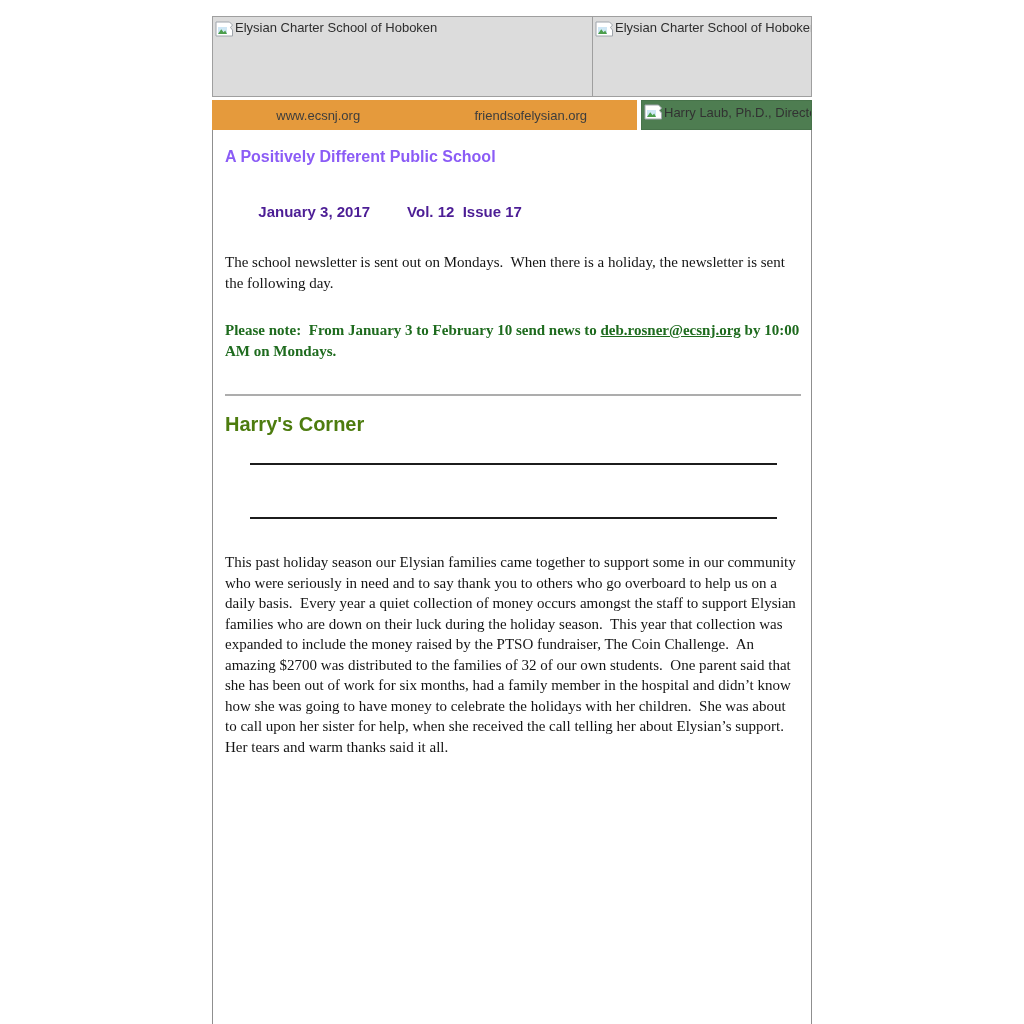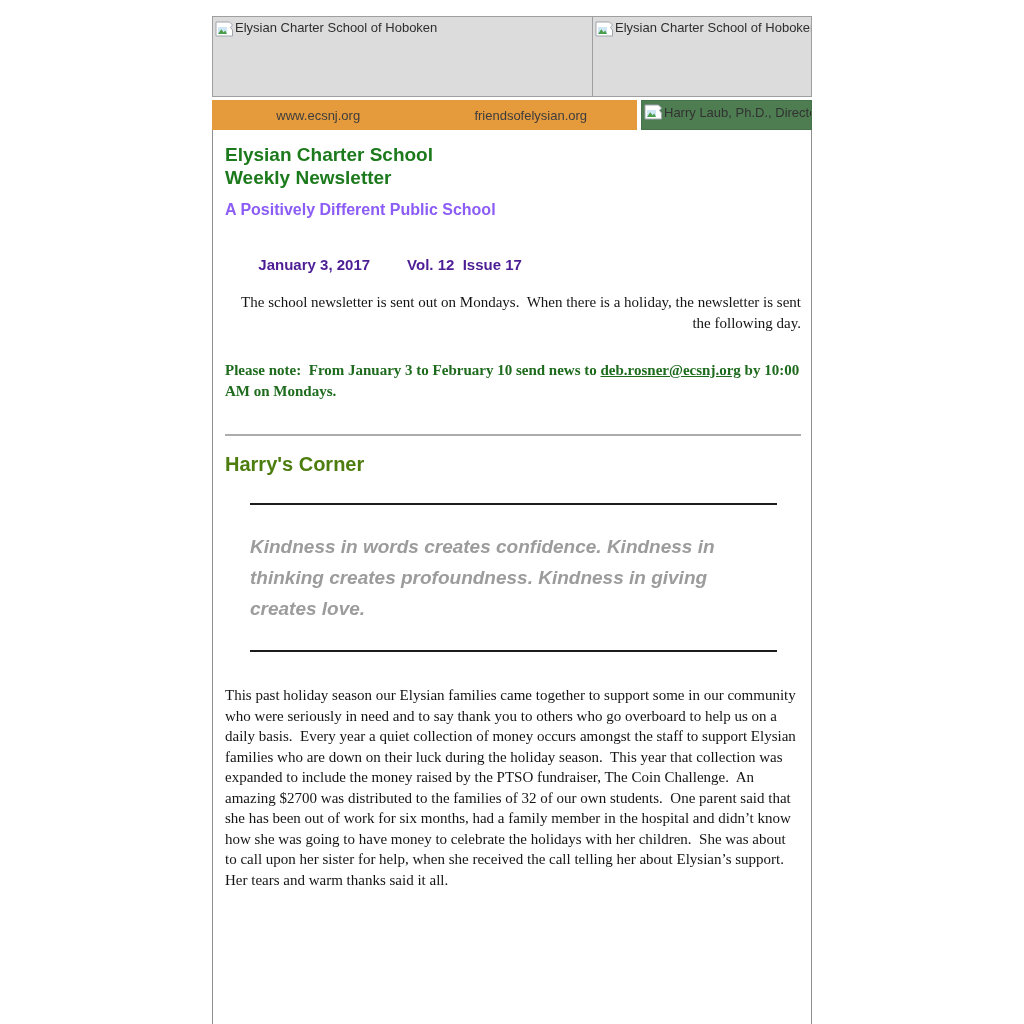--- a/index.html
+++ b/index.html
@@ -74,21 +74,21 @@
     font-size:15px; font-weight:bold; color:#4c1d95;
     white-space:pre-wrap;
   }
   .dateline .vol { margin-left:37px; }
 
   .content p.serif {
     font-family:"Liberation Serif", serif;
     font-size:15px; line-height:20.5px;
     white-space:pre-wrap;
   }
-  .p-schedule { margin-top:2px;text-align:right; }
+  .p-schedule { margin-top:15px; }
   .p-note {
     margin-top:27px;
     font-weight:bold; color:#1e6b1e;
   }
   .p-note a { color:#1e6b1e; text-decoration:underline; cursor:pointer; }
   .p-archive { margin-top:37px; }
   .p-archive a { color:#141414; text-decoration:underline; cursor:pointer; }
 
   .section-rule {
     border:none; border-top:2px solid #adadad;
@@ -163,42 +163,37 @@
             <rect x="3" y="6" width="9" height="7" fill="#cfe7f5"></rect>
             <path d="M3 13 L6.2 8.2 L8.6 11.2 L10.2 9.6 L12 13 Z" fill="#4c9e4c"></path>
           </svg>
         </span>
         <span class="alt-text">Harry Laub, Ph.D., Director</span>
       </div>
     </div>
 
     <div class="content">
 
-      <div class="title">
-        <div>Elysian Charter School</div>
-        <div>Weekly Newsletter</div>
-      </div>
 
       <div class="tagline">A Positively Different Public School</div>
 
       <div class="dateline">
         <span>January 3, 2017</span><span class="vol">Vol. 12  Issue 17</span>
       </div>
 
       <p class="serif p-schedule">The school newsletter is sent out on Mondays.  When there is a holiday, the newsletter is sent the following day.</p>
 
       <p class="serif p-note"><span>Please note:  From January 3 to February 10 send news to </span><a>deb.rosner@ecsnj.org</a><span> by 10:00 AM on Mondays.</span></p>
 
 
       <hr class="section-rule">
 
       <div class="harrys">Harry's Corner</div>
 
 
       <div class="quote">
-        <p>Kindness in words creates confidence. Kindness in thinking creates profoundness. Kindness in giving creates love.</p>
       </div>
 
       <p class="serif p-story1">This past holiday season our Elysian families came together to support some in our community who were seriously in need and to say thank you to others who go overboard to help us on a daily basis.  Every year a quiet collection of money occurs amongst the staff to support Elysian families who are down on their luck during the holiday season.  This year that collection was expanded to include the money raised by the PTSO fundraiser, The Coin Challenge.  An amazing $2700 was distributed to the families of 32 of our own students.  One parent said that she has been out of work for six months, had a family member in the hospital and didn’t know how she was going to have money to celebrate the holidays with her children.  She was about to call upon her sister for help, when she received the call telling her about Elysian’s support.  Her tears and warm thanks said it all.</p>
 
     </div>
   </div>
 </div>
 
 </body></html>

